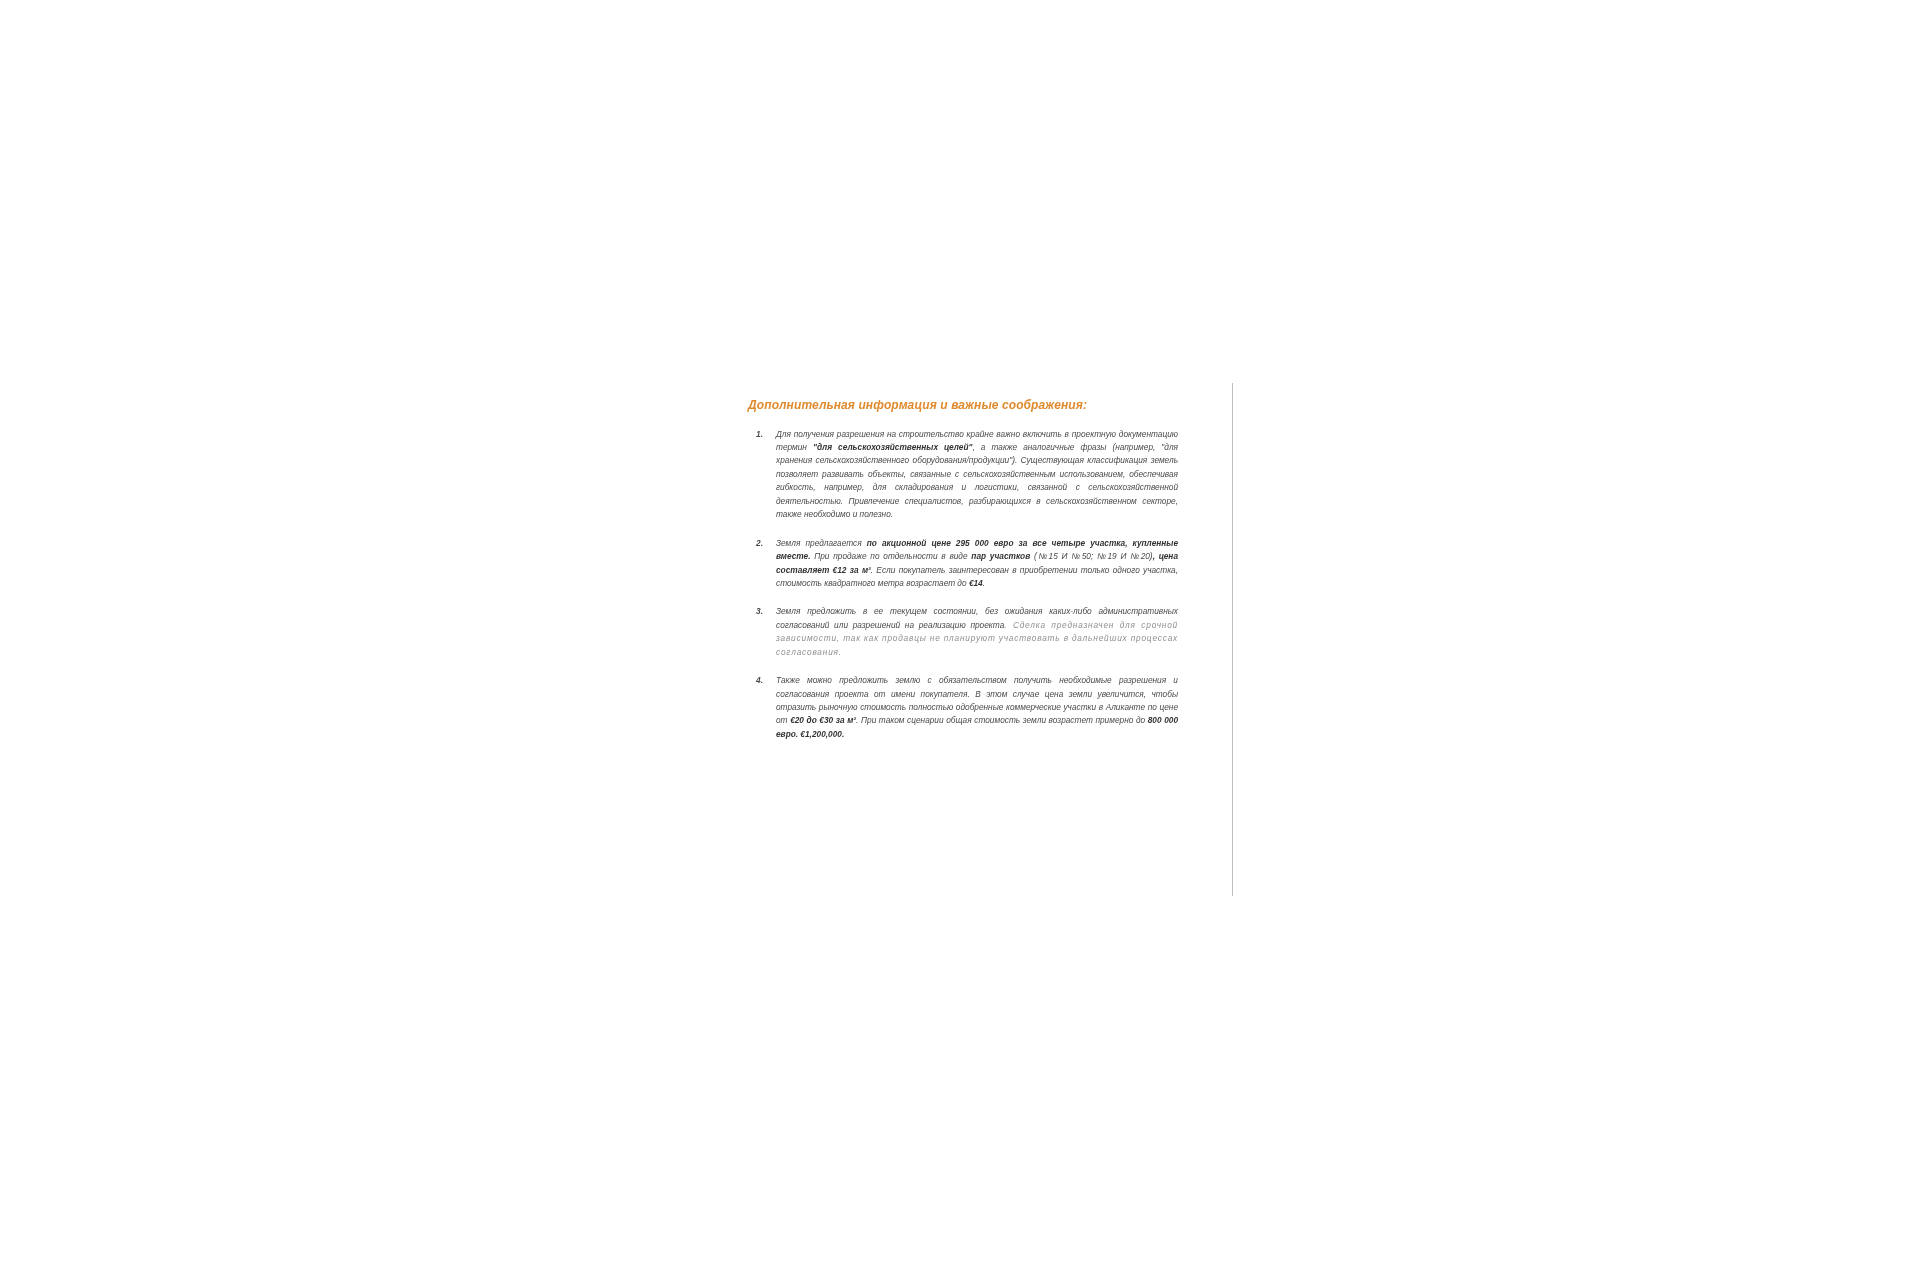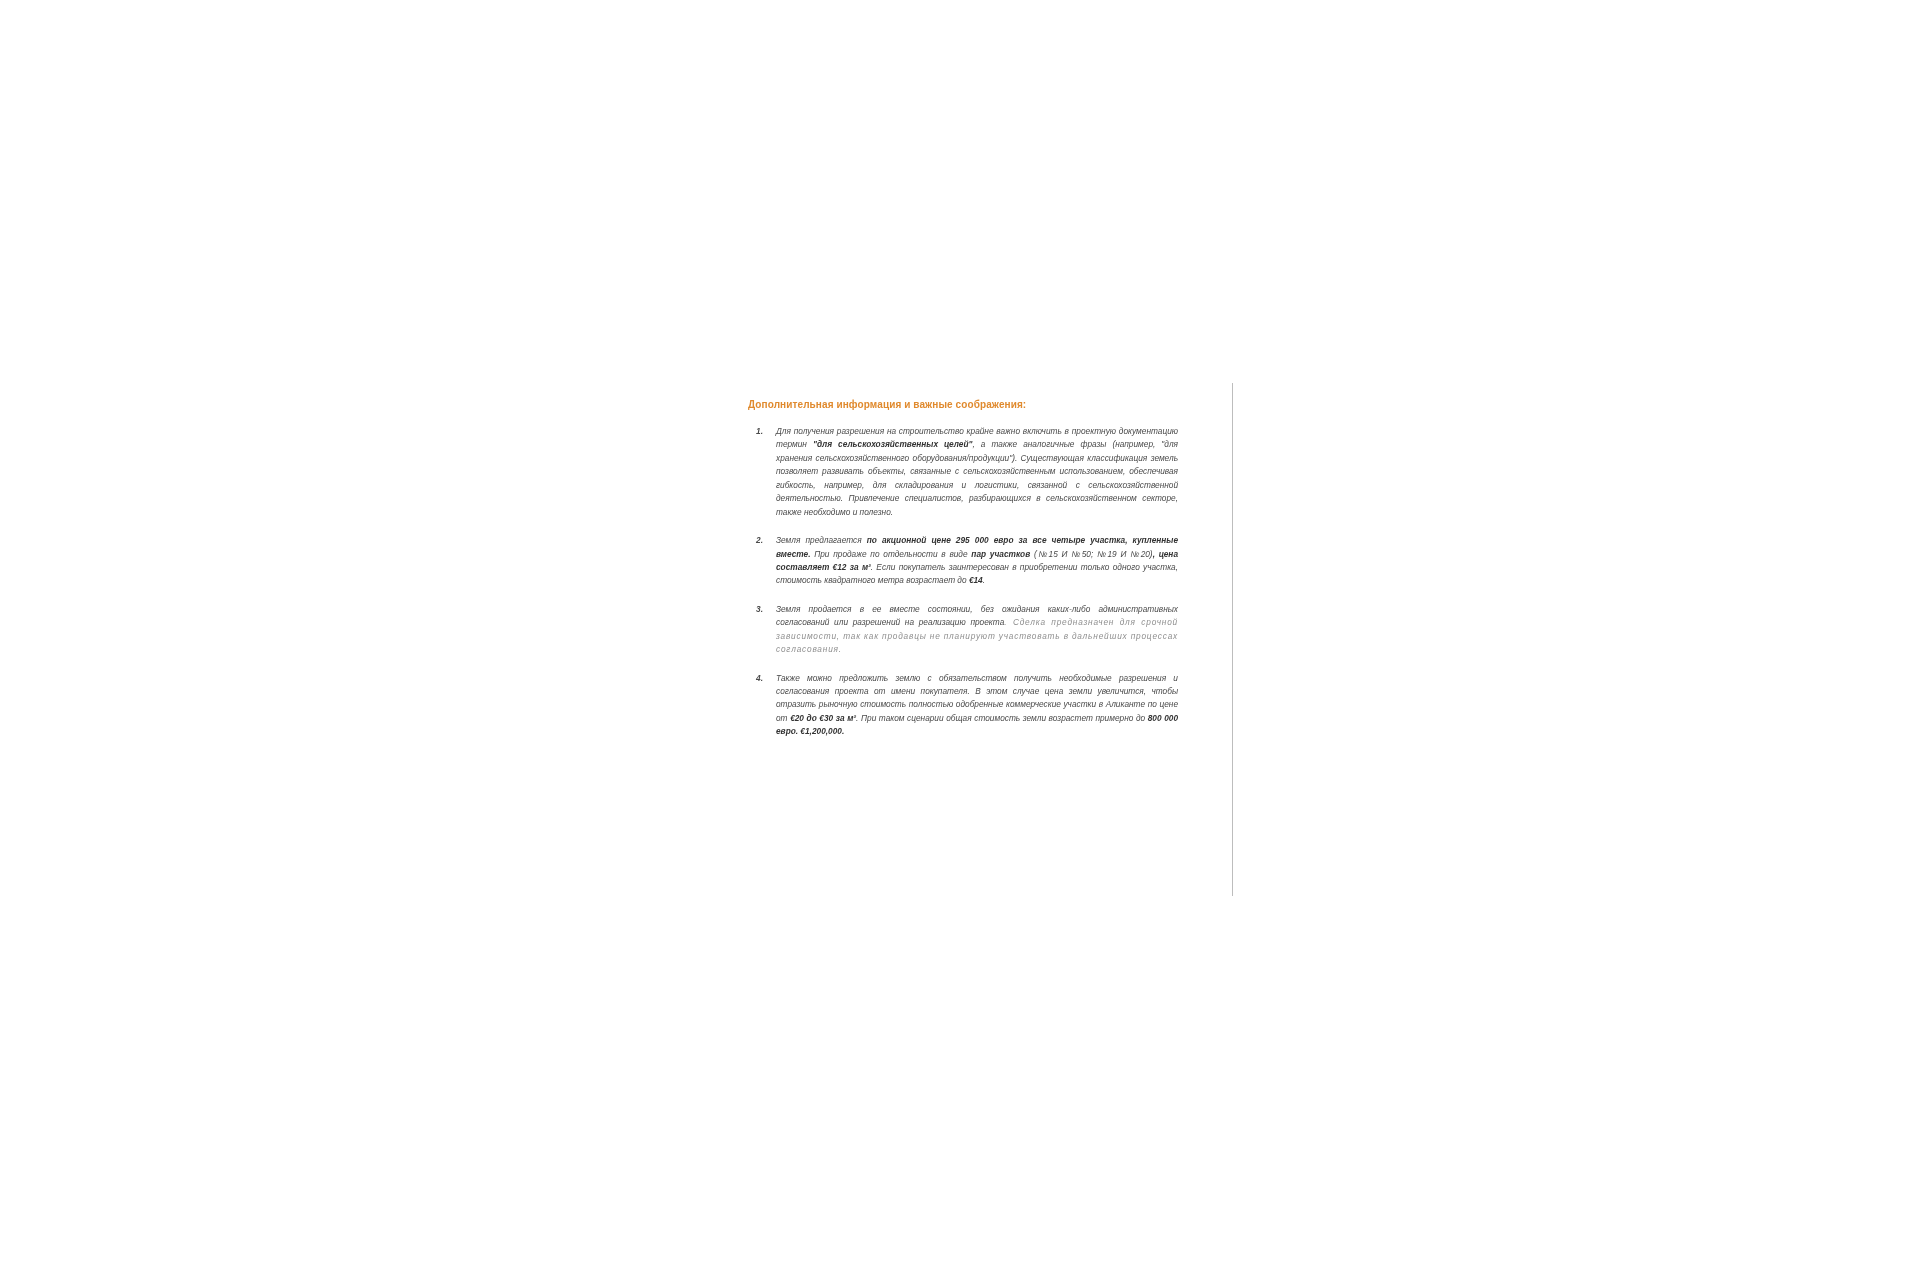--- a/index.html
+++ b/index.html
@@ -29,24 +29,25 @@
   .doc-body {
     position: absolute;
     left: 748px;
     top: 398px;
     width: 430px;
   }
 
   .section-title {
     color: #e08a2e;
     font-weight: bold;
-    font-size: 10px;
+    font-size: 12px;
     letter-spacing: 0.1px;
     margin: 0 0 14px 0;
     line-height: 1.3;
+    font-style: italic;
   }
 
   ol.items {
     list-style: none;
     margin: 0;
     padding: 0;
     counter-reset: item;
     font-style: italic;
   }
 
@@ -88,21 +89,21 @@
 
     <li>
       <span>Для получения разрешения на строительство крайне важно включить в проектную документацию термин </span><span class="b">"для сельскохозяйственных целей"</span><span>, а также аналогичные фразы (например, "для хранения сельскохозяйственного оборудования/продукции"). Существующая классификация земель позволяет развивать объекты, связанные с сельскохозяйственным использованием, обеспечивая гибкость, например, для складирования и логистики, связанной с сельскохозяйственной деятельностью. Привлечение специалистов, разбирающихся в сельскохозяйственном секторе, также необходимо и полезно.</span>
     </li>
 
     <li>
       <span>Земля предлагается </span><span class="b">по акционной цене 295 000 евро за все четыре участка, купленные вместе.</span><span> При продаже по отдельности в виде </span><span class="b">пар участков</span><span> (№15 И №50; №19 И №20)</span><span class="b">, цена составляет €12 за м²</span><span>. Если покупатель заинтересован в приобретении только одного участка, стоимость квадратного метра возрастает до </span><span class="b">€14</span><span>.</span>
     </li>
 
     <li>
-      <span>Земля продается в ее вместе состоянии</span><span>, без ожидания каких-либо административных согласований или разрешений на реализацию проекта</span><span class="faded spread">. Сделка предназначен для срочной зависимости, так как продавцы не планируют участвовать в дальнейших процессах согласования.</span>
+      <span>Земля предложить в ее текущем состоянии</span><span>, без ожидания каких-либо административных согласований или разрешений на реализацию проекта</span><span class="faded spread">. Сделка предназначен для срочной зависимости, так как продавцы не планируют участвовать в дальнейших процессах согласования.</span>
     </li>
 
     <li>
       <span>Также можно предложить землю с обязательством получить необходимые разрешения и согласования проекта </span><span>от имени покупателя</span><span>. В этом случае цена земли увеличится, чтобы отразить рыночную стоимость полностью одобренные коммерческие участки в Аликанте по цене от </span><span class="b">€20 до €30 за м²</span><span>. При таком сценарии общая стоимость земли возрастет примерно до </span><span class="b">800 000 евро. €1,200,000.</span>
     </li>
 
   </ol>
 </div>
 
 </body></html>

